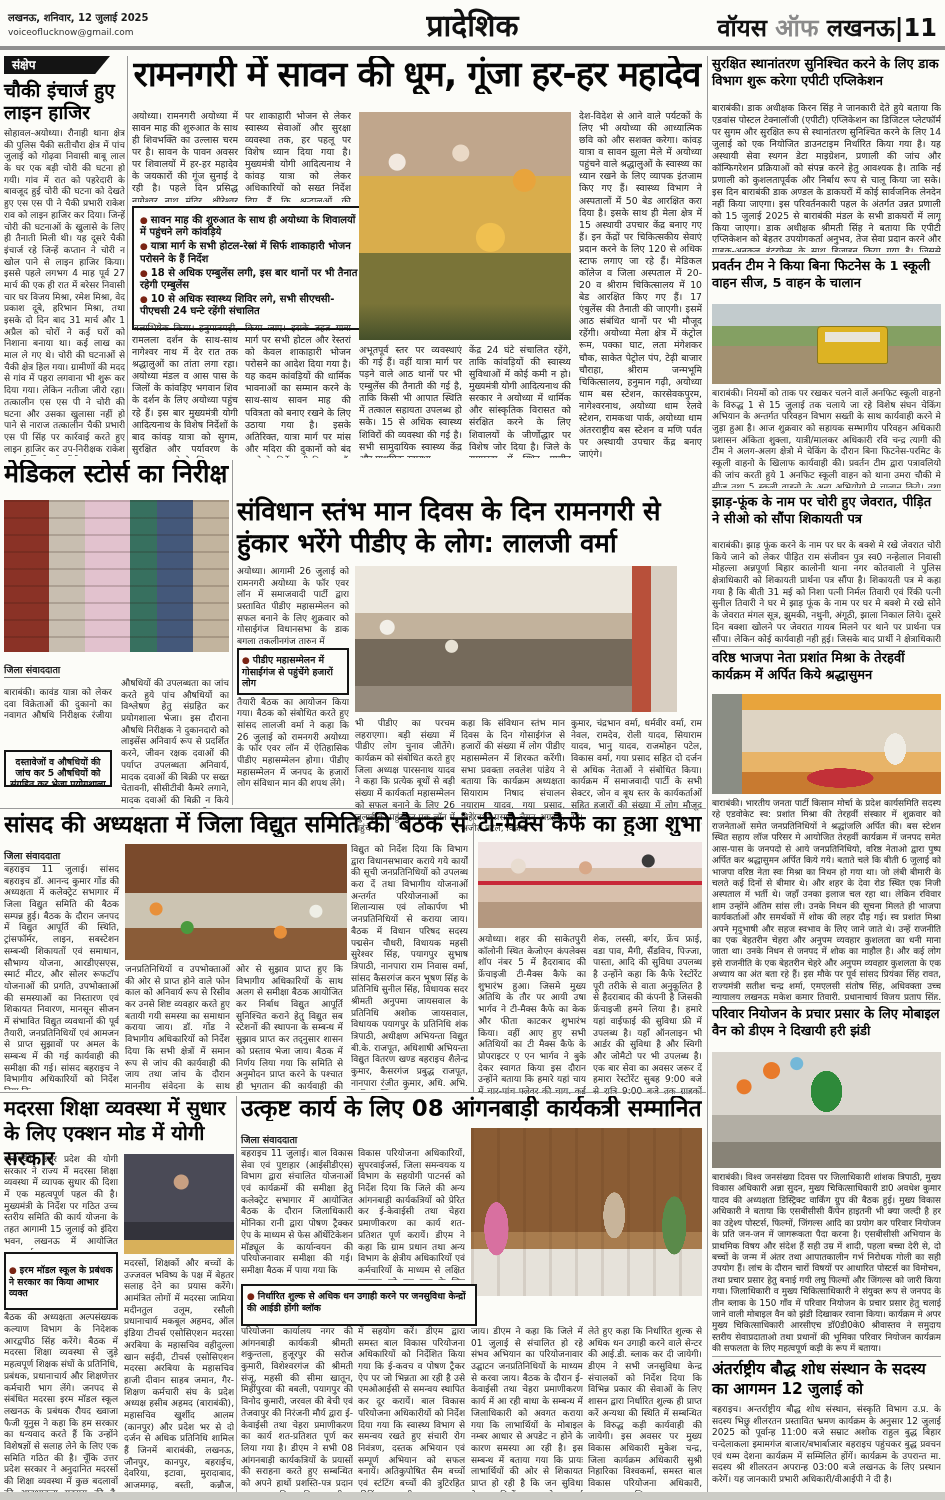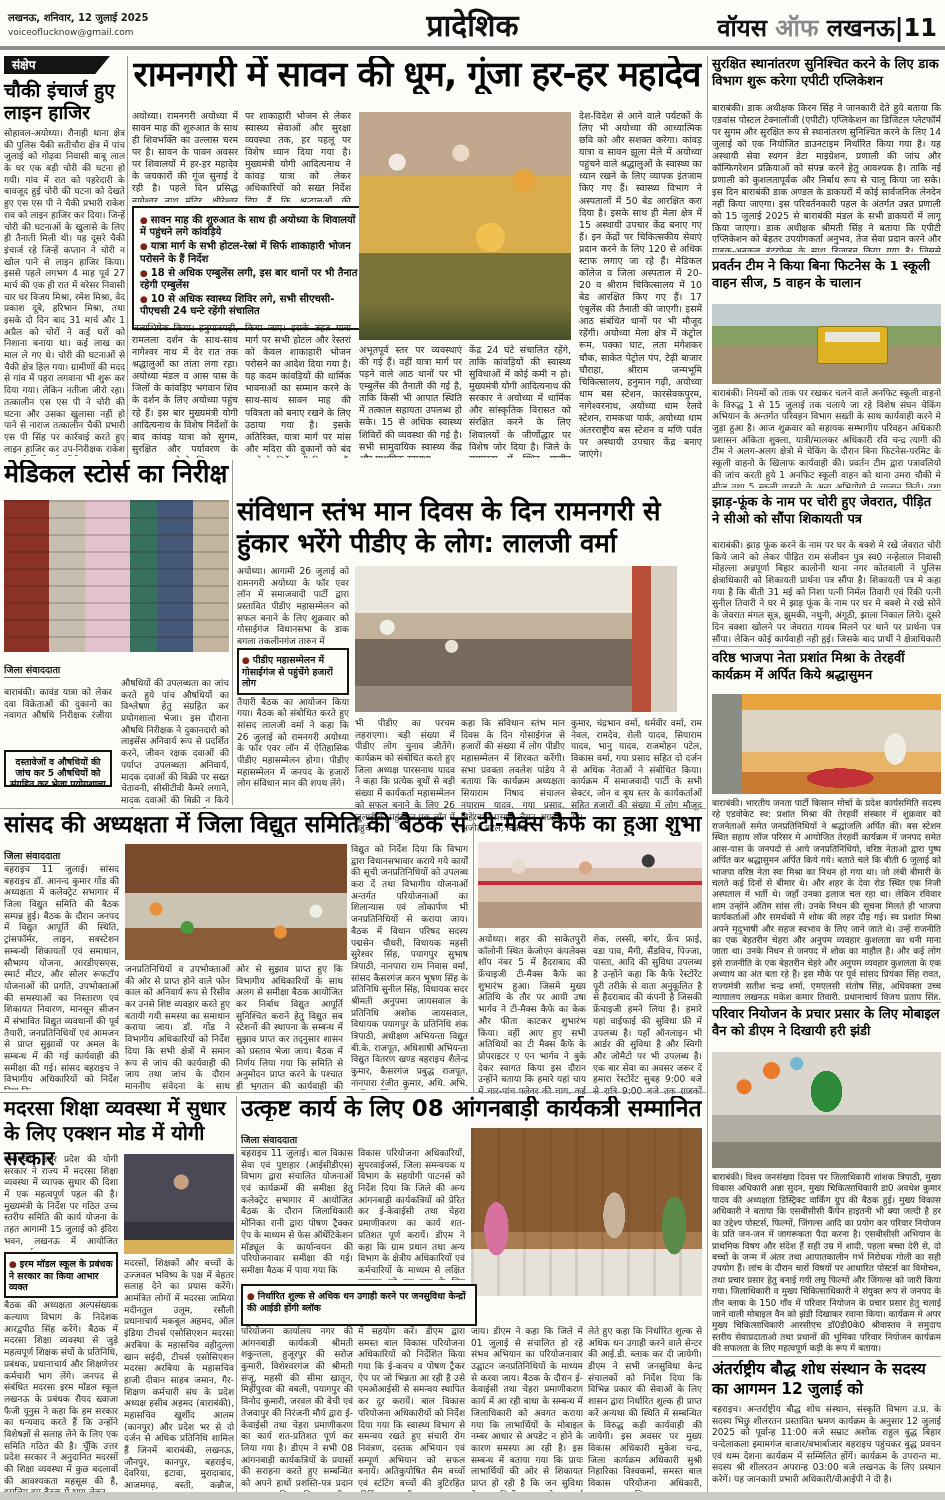--- a/index.html
+++ b/index.html
@@ -218,21 +218,21 @@
     <div class="abs txt" style="left:0;top:122px;width:108px;height:160px;font-size:9px;">अयोध्या। शहर की साकेतपुरी कॉलोनी स्थित केजोएन कंपलेक्स शॉप नंबर 5 में हैदराबाद की फ्रेंचाइजी टी-मैक्स कैफे का शुभारंभ हुआ। जिसमे मुख्य अतिथि के तौर पर आयी उषा भार्गव ने टी-मैक्स कैफे का केक और फीता काटकर शुभारंभ किया। वहीं आए हुए सभी अतिथियों का टी मैक्स कैफे के प्रोपराइटर ए एन भार्गव ने बुके देकर स्वागत किया इस दौरान उन्होंने बताया कि हमारे यहां चाय में चार-पांच फ्लेवर की चाय, कई प्रकार की कॉफी, मिल्क शेक, मोजीतो, थिक</div>
     <div class="abs txt" style="left:115px;top:122px;width:109px;height:160px;font-size:9px;">शेक, लस्सी, बर्गर, फ्रेंच फ्राई, वडा पाव, मैगी, सैंडविच, पिज्जा, पास्ता, आदि की सुविधा उपलब्ध है उन्होंने कहा कि कैफे रेस्टोरेंट पूरी तरीके से वाता अनुकूलित है से हैदराबाद की कंपनी है जिसकी फ्रेंचाइजी हमने लिया है। हमारे यहां वाईफाई की सुविधा फ्री में उपलब्ध है। यहाँ ऑनलाइन भी आर्डर की सुविधा है और स्विगी और जोमैटो पर भी उपलब्ध है। एक बार सेवा का अवसर जरूर दें हमारा रेस्टोरेंट सुबह 9:00 बजे से रात्रि 9:00 बजे तक ग्राहकों को अपनी सेवा देगा।</div>
   </section>
 
   <div class="hline" style="left:0;top:1092px;width:706px;"></div>
 
   <section class="abs" style="left:4px;top:1096px;width:230px;height:398px;">
     <h2 class="hl h-mad">मदरसा शिक्षा व्यवस्था में सुधार के लिए एक्शन मोड में योगी सरकार</h2>
     <div class="abs" style="left:0;top:58px;width:114px;height:340px;display:flex;flex-direction:column;">
       <div class="txt" style="height:96px;font-size:9px;">बाराबंकी। उत्तर प्रदेश की योगी सरकार ने राज्य में मदरसा शिक्षा व्यवस्था में व्यापक सुधार की दिशा में एक महत्वपूर्ण पहल की है। मुख्यमंत्री के निर्देश पर गठित उच्च स्तरीय समिति की कार्य योजना के तहत आगामी 15 जुलाई को इंदिरा भवन, लखनऊ में आयोजित महत्वपूर्ण</div>
-      <div class="bbox" style="margin:2px 0;padding:2px 3px;">
+      <div class="bbox" style="margin:2px 0;padding:8px 3px;">
           <div class="it" style="font-size:9.2px;"><span class="bu">●</span><span>इरम मॉडल स्कूल के प्रबंधक ने सरकार का किया आभार व्यक्त</span></div>
         </div>
       <div class="txt" style="flex:1;font-size:9px;">बैठक की अध्यक्षता अल्पसंख्यक कल्याण विभाग के निदेशक आरद्वपीठ सिंह करेंगे। बैठक में मदरसा शिक्षा व्यवस्था से जुड़े महत्वपूर्ण शिक्षक संघों के प्रतिनिधि, प्रबंधक, प्रधानाचार्य और शिक्षणेत्तर कर्मचारी भाग लेंगे। जनपद से संबंधित मदरसा इरम मॉडल स्कूल लखनऊ के प्रबंधक रौयद ख्वाजा फैजी यूनुस ने कहा कि हम सरकार का धन्यवाद करते हैं कि उन्होंने विशेषज्ञों से सलाह लेने के लिए एक समिति गठित की है। चूँकि उत्तर प्रदेश सरकार ने अनुदानित मदरसों की शिक्षा व्यवस्था में कुछ बदलावों की आवश्यकता महसूस की है, इसलिए हम बैठक में भाग लेकर</div>
     </div>
     <div class="ph ph-madarsa" style="left:120px;top:1058px;width:110px;height:100px;top:58px;left:120px;"></div>
     <div class="abs txt" style="left:120px;top:162px;width:110px;height:236px;font-size:9px;">मदरसों, शिक्षकों और बच्चों के उज्जवल भविष्य के पक्ष में बेहतर सलाह देने का प्रयास करेंगे। आमंत्रित लोगों में मदरसा जामिया मदीनतुल उलूम, रसौली प्रधानाचार्य मकबूल अहमद, ऑल इंडिया टीचर्स एसोसिएशन मदरसा अरबिया के महासचिव वहीदुल्ला खान सईदी, टीचर्स एसोसिएशन मदरसा अरबिया के महासचिव हाजी दीवान साहब जमान, गैर-शिक्षण कर्मचारी संघ के प्रदेश अध्यक्ष हसीब अहमद (बाराबंकी), महासचिव खुर्शीद आलम (कानपुर) और प्रदेश भर से दो दर्जन से अधिक प्रतिनिधि शामिल हैं जिनमें बाराबंकी, लखनऊ, जौनपुर, कानपुर, बहराईच, देवरिया, इटावा, मुरादाबाद, आजमगढ़, बस्ती, कन्नौज, गाजीपुर, मेरठ जैसे जिलों के मदरसों से जुड़े विशेषज्ञ शामिल हैं।</div>
   </section>
   <div class="vline" style="left:236px;top:1096px;height:398px;"></div>
 
   <section class="abs" style="left:241px;top:1096px;width:461px;height:400px;">

